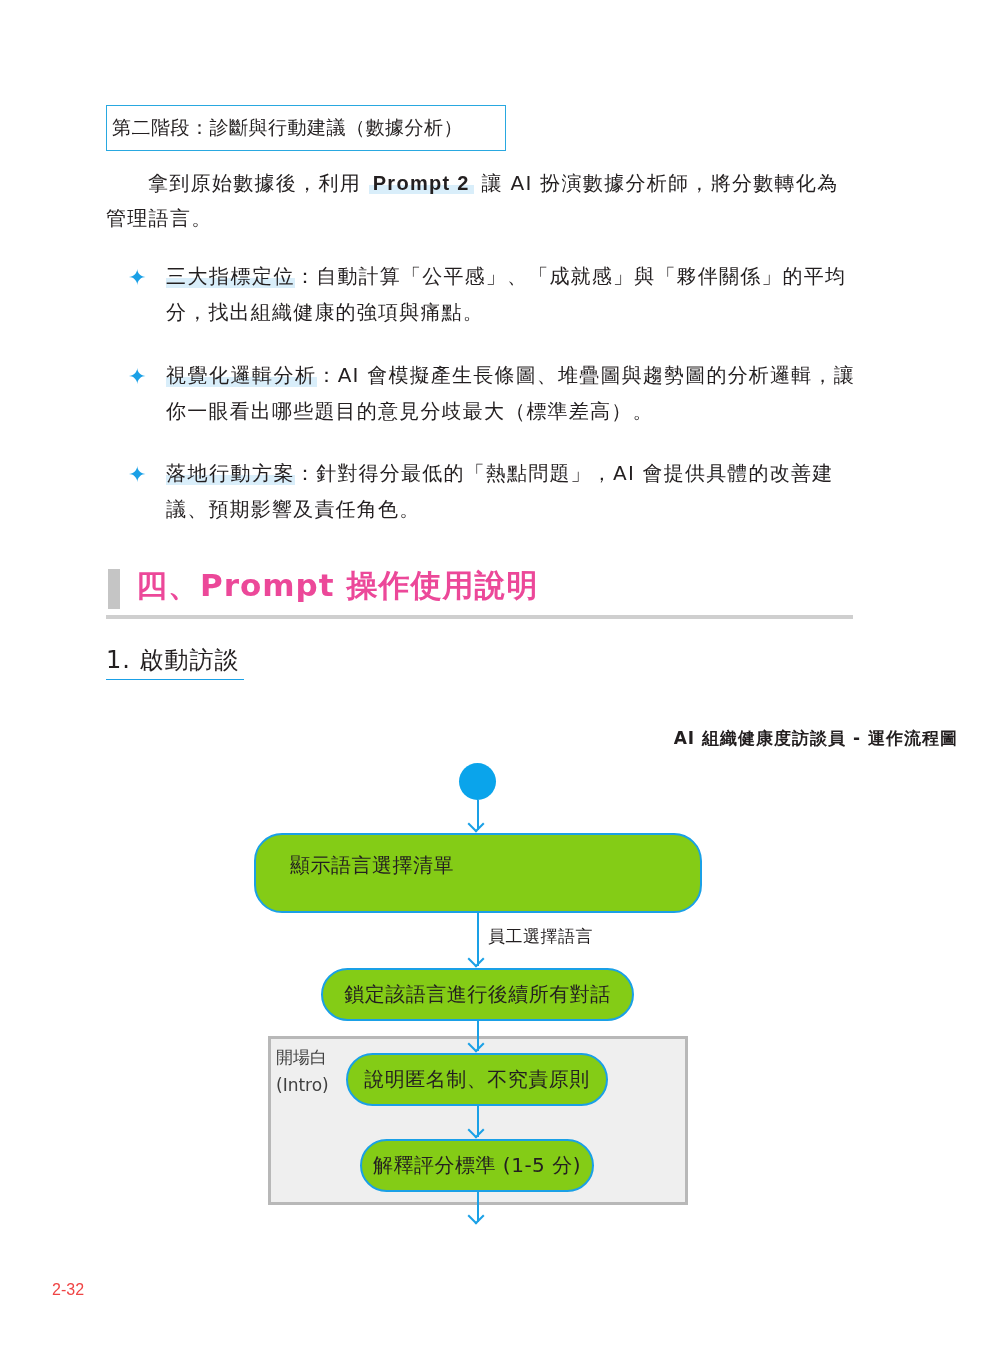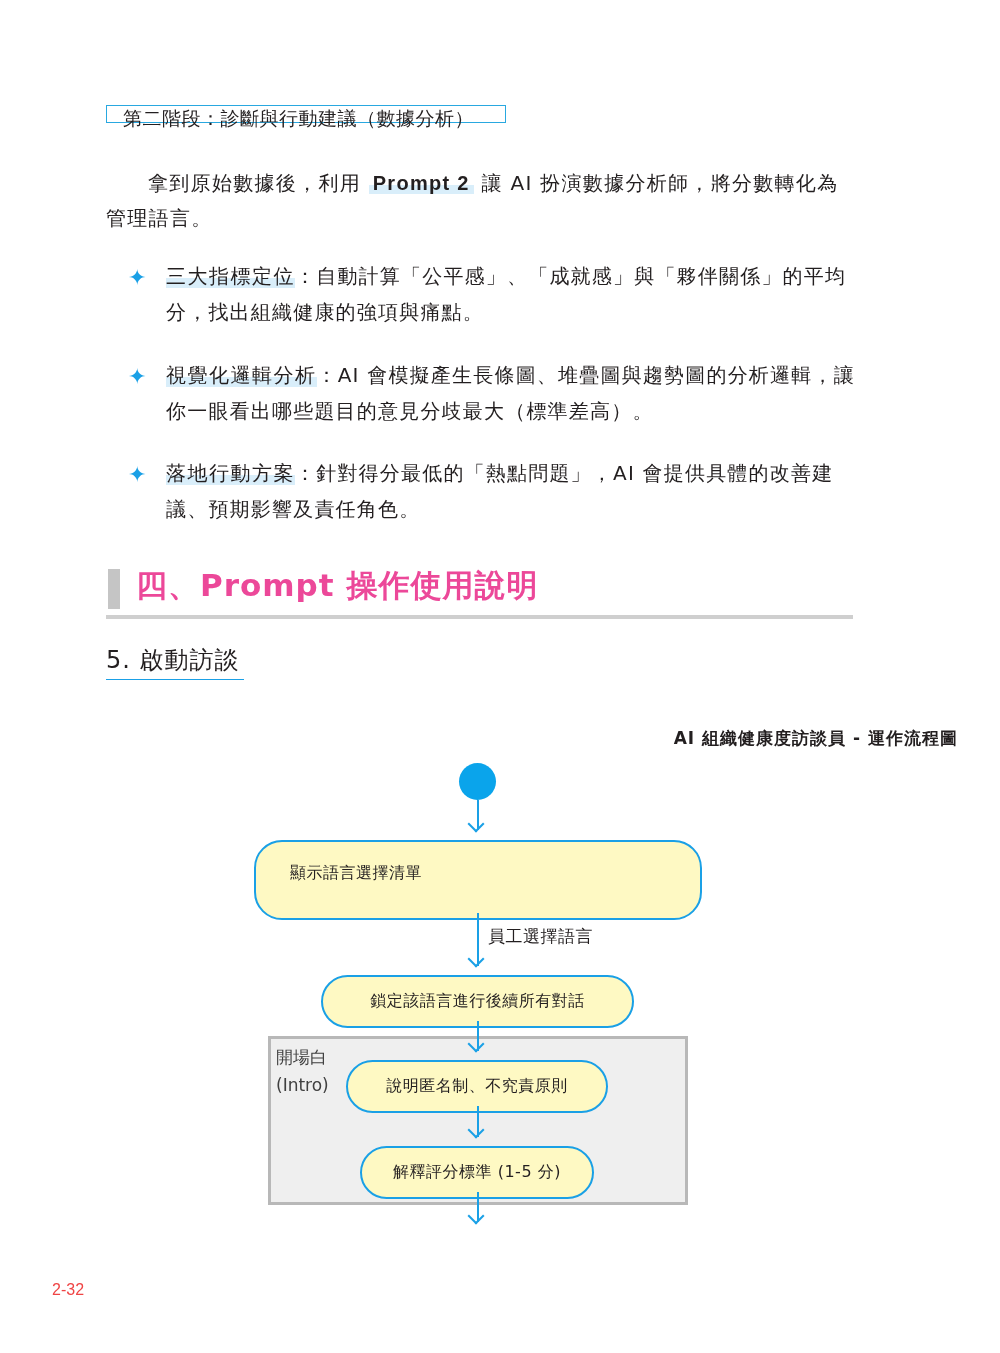--- a/index.html
+++ b/index.html
@@ -1,21 +1,21 @@
 <!DOCTYPE html>
 <html><head>
 <meta charset="utf-8">
 <style>
   html, body { margin: 0; padding: 0; background: #ffffff; }
   body { width: 1000px; height: 1353px; position: relative; overflow: hidden;
          font-family: "DejaVu Sans", "Liberation Sans", sans-serif; color: #231f20; }
 
-  .stage-box { position: absolute; left: 106px; top: 105px; width: 400px; height: 18px;
+  .stage-box { position: absolute; left: 106px; top: 105px; width: 400px; height: 46px;
                border: 1.5px solid #29a8e0; box-sizing: border-box;
-               display: flex; padding-left: 16px;
+               display: flex; align-items: center; padding-left: 5px;
                font-size: 19px; letter-spacing: 0.5px; color: #231f20; }
 
   .para { position: absolute; left: 106px; top: 166px; width: 750px;
           font-size: 20px; line-height: 35px; letter-spacing: 1.3px; }
   .para .indent { display: inline-block; width: 42px; }
   .para .hl { font-family: "Liberation Sans", sans-serif; font-weight: bold;
               background: linear-gradient(to top, #d9eefa 0, #d9eefa 9px, transparent 9px);
               padding: 0 4px; }
 
   .bullet { position: absolute; left: 128px; width: 730px; font-size: 20px;
@@ -38,22 +38,22 @@
                 font-size: 17px; font-weight: bold; letter-spacing: 1px; }
 
   .start-dot { position: absolute; left: 459px; top: 763px; width: 37px; height: 37px;
                border-radius: 50%; background: #0aa4eb; }
 
   .vline { position: absolute; width: 2px; background: #1aa0e6; left: 477px; }
   .arrowhead { position: absolute; left: 470px; width: 12px; height: 12px;
                border-right: 2px solid #1aa0e6; border-bottom: 2px solid #1aa0e6;
                transform: rotate(45deg); box-sizing: border-box; }
 
-  .node { position: absolute; background: #fef9c3; border: 2px solid #1aa0e6;
-          box-sizing: border-box; color: #231f20; font-size: 16px; letter-spacing: 0.5px; margin-top: 7px; }
+  .node { position: absolute; background: #84cc16; border: 2px solid #1aa0e6;
+          box-sizing: border-box; color: #231f20; font-size: 20px; letter-spacing: 0.5px; }
 
   .n1 { left: 254px; top: 833px; width: 448px; height: 80px; border-radius: 28px;
         padding: 16px 0 0 34px; line-height: 29px; }
   .n2 { left: 321px; top: 968px; width: 313px; height: 53px; border-radius: 27px;
         display: flex; align-items: center; justify-content: center; }
   .group { position: absolute; left: 268px; top: 1036px; width: 420px; height: 169px;
            background: #efefef; border: 3px solid #b8b8b8; box-sizing: border-box; }
   .group-label { position: absolute; left: 276px; top: 1043px; color: #404040; font-size: 17px; line-height: 28px; }
   .n3 { left: 346px; top: 1053px; width: 262px; height: 53px; border-radius: 27px;
         display: flex; align-items: center; justify-content: center; font-family: Liberation Serif, serif; }
@@ -91,21 +91,21 @@
 <div class="bullet" style="top:455px;">
   <span class="star">✦</span>
   <div class="body"><span class="term">落地行動方案</span><span>：針對得分最低的「熱點問題」，AI 會提供具體的改善建議、預期影響及責任角色。</span></div>
 </div>
 
 <div class="h1">
   <div class="bar"></div>
   <div class="text">四、Prompt 操作使用說明</div>
 </div>
 
-<div class="h2">5. 啟動訪談</div>
+<div class="h2">1. 啟動訪談</div>
 
 <div class="flow-title">AI 組織健康度訪談員 - 運作流程圖</div>
 
 <div class="start-dot"></div>
 <div class="vline" style="top:800px;height:30px;"></div>
 <div class="arrowhead" style="top:818px;"></div>
 
 <div class="node n1">
   <div>顯示語言選擇清單</div>
 </div>

